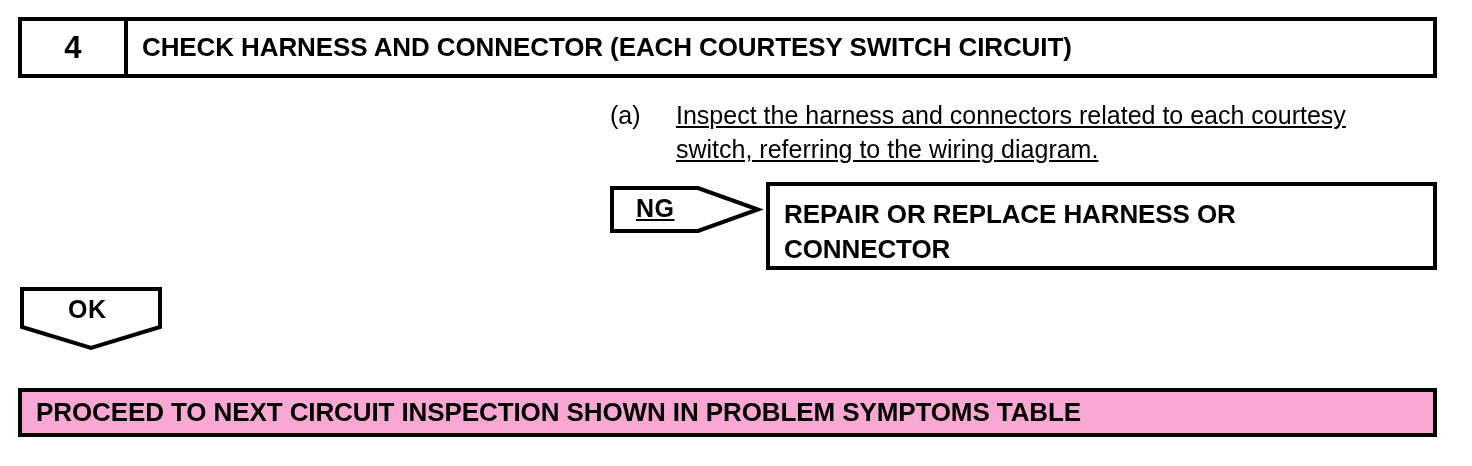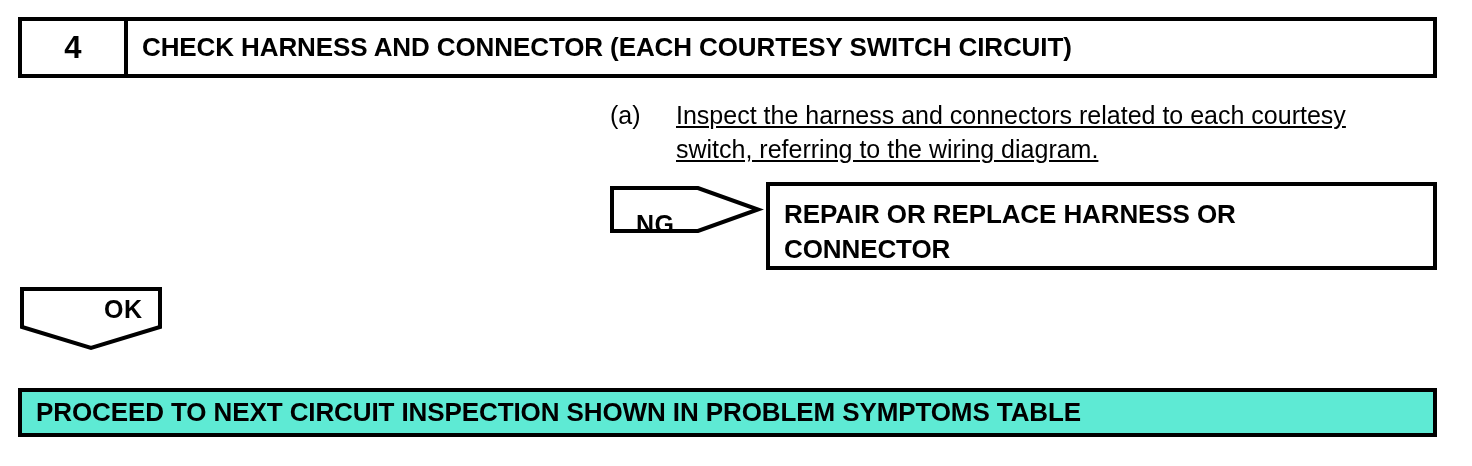--- a/index.html
+++ b/index.html
@@ -102,26 +102,26 @@
     stroke-linejoin: miter;
   }
   .arrow-label {
     position: absolute;
     font-size: 25px;
     font-weight: bold;
     letter-spacing: 0.5px;
   }
   .arrow-ng .arrow-label {
     left: 26px;
-    top: 24px;
+    top: 8px;
+    text-decoration: underline;
   }
   .arrow-ok .arrow-label {
     left: 48px;
     top: 8px;
-    margin-left: 36px;
   }
 
   
   .outcome-box {
     position: absolute;
     left: 766px;
     top: 182px;
     width: 671px;
     height: 88px;
     box-sizing: border-box;
@@ -141,21 +141,21 @@
 
   
   .proceed-bar {
     position: absolute;
     left: 18px;
     top: 388px;
     width: 1419px;
     height: 49px;
     box-sizing: border-box;
     border: 4px solid #000000;
-    background: #5eead4;
+    background: #f9a8d4;
     display: flex;
     align-items: center;
     padding-left: 14px;
   }
   .proceed-text {
     font-size: 26px;
     font-weight: bold;
     letter-spacing: -0.1px;
     white-space: nowrap;
   }

